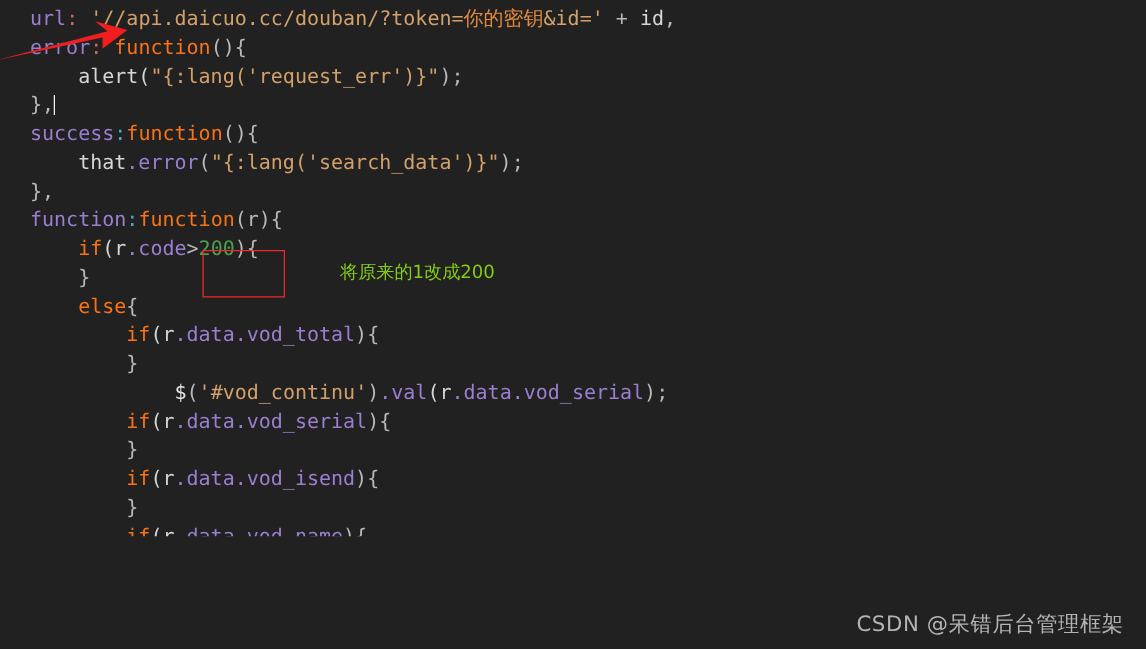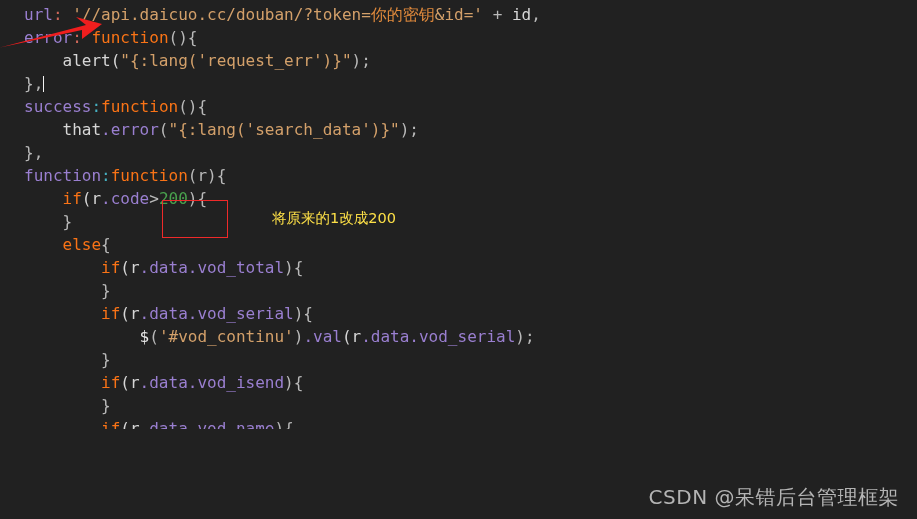--- a/index.html
+++ b/index.html
@@ -65,39 +65,39 @@
     pointer-events: none;
   }
   
   .anno-note {
     position: absolute;
     left: 272px;
     top: 209px;
     font-family: "DejaVu Sans", "Liberation Sans", sans-serif;
     font-size: 14.5px;
     line-height: 18px;
-    color: #fde047;
+    color: #84cc16;
     white-space: nowrap;
   }
   
   .anno-arrow {
     position: absolute;
     left: -2px;
     top: 12px;
     width: 110px;
     height: 42px;
     pointer-events: none;
   }
   
   .watermark {
     position: absolute;
     right: 18px;
     bottom: 8px;
     font-family: "DejaVu Sans", "Liberation Sans", sans-serif;
-    font-size: 20px;
+    font-size: 17px;
     color: #b4b4b4;
     letter-spacing: 0.5px;
     white-space: nowrap;
   }
   
   .clipped {
     height: 12px;
     overflow: hidden;
   }
 </style>
@@ -130,23 +130,23 @@
 
     <div class="code-line">    <span class="t-punct">}</span></div>
 
     <div class="code-line">    <span class="t-kw">else</span><span class="t-punct">{</span></div>
 
     <div class="code-line">        <span class="t-kw">if</span><span class="t-plain">(r</span><span class="t-prop">.data.vod_total</span><span class="t-punct">){</span></div>
 
 
     <div class="code-line">        <span class="t-punct">}</span></div>
 
+    <div class="code-line">            <span class="t-white">$</span><span class="t-punct">(</span><span class="t-str">'#vod_continu'</span><span class="t-punct">)</span><span class="t-prop">.val</span><span class="t-plain">(r</span><span class="t-prop">.data.vod_serial</span><span class="t-punct">);</span></div>
+
     <div class="code-line">        <span class="t-kw">if</span><span class="t-plain">(r</span><span class="t-prop">.data.vod_serial</span><span class="t-punct">){</span></div>
-
-    <div class="code-line">            <span class="t-white">$</span><span class="t-punct">(</span><span class="t-str">'#vod_continu'</span><span class="t-punct">)</span><span class="t-prop">.val</span><span class="t-plain">(r</span><span class="t-prop">.data.vod_serial</span><span class="t-punct">);</span></div>
 
     <div class="code-line">        <span class="t-punct">}</span></div>
 
     <div class="code-line">        <span class="t-kw">if</span><span class="t-plain">(r</span><span class="t-prop">.data.vod_isend</span><span class="t-punct">){</span></div>
 
 
     <div class="code-line">        <span class="t-punct">}</span></div>
 
     <div class="code-line clipped">        <span class="t-kw">if</span><span class="t-plain">(r</span><span class="t-prop">.data.vod_name</span><span class="t-punct">){</span></div>
 

